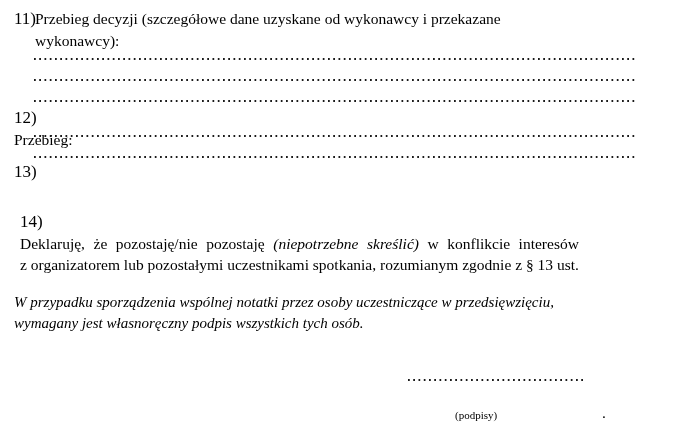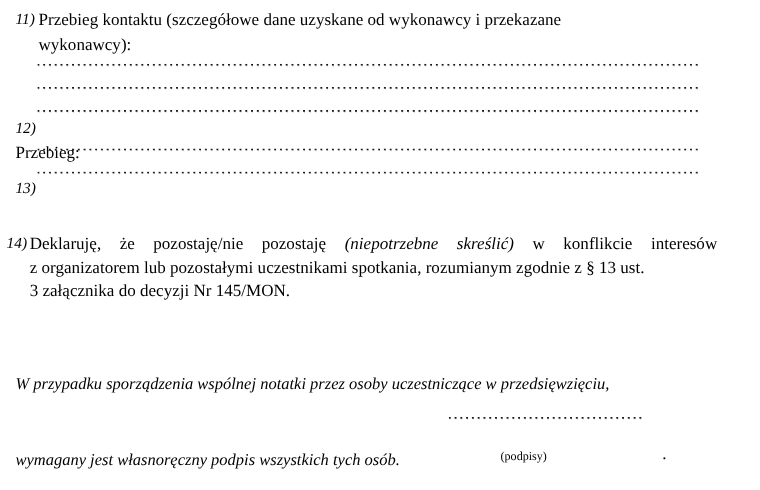--- a/index.html
+++ b/index.html
@@ -24,24 +24,23 @@
 
   
   .item {
     position: absolute;
     display: flex;
     align-items: flex-start;
   }
   .item-num {
     width: 21px;
     flex: 0 0 21px;
-    font-size: 14px;
+    font-size: 17px;
     line-height: 21.5px;
     white-space: nowrap;
-    font-style: italic;
   }
   .item-body {
     flex: 1 1 auto;
     font-size: 15.5px;
     line-height: 21.5px;
   }
   .item-body .ln {
     display: block;
     white-space: nowrap;
   }
@@ -68,21 +67,20 @@
   
   .note {
     position: absolute;
     font-style: italic;
     font-size: 15px;
     line-height: 21px;
   }
   .note .ln {
     display: block;
     white-space: nowrap;
-    margin-top: 48px;
   }
 
   
   .sig-line {
     position: absolute;
     height: 4px;
     background-image: radial-gradient(circle at 1px 1px, #1a1a1a 0.9px, rgba(0,0,0,0) 1.1px);
     background-size: 5.25px 4px;
     background-repeat: repeat-x;
     background-position: 0 1px;
@@ -101,21 +99,21 @@
   }
 </style>
 </head>
 <body>
 
 <div class="page">
 
   <div class="item" style="left:14px; top:8px; width:640px;">
     <span class="item-num">11)</span>
     <span class="item-body">
-      <span class="ln">Przebieg kontaktu (szczegółowe dane uzyskane od wykonawcy i przekazane</span>
+      <span class="ln">Przebieg decyzji (szczegółowe dane uzyskane od wykonawcy i przekazane</span>
       <span class="ln">wykonawcy):</span>
     </span>
   </div>
 
   <div class="dotline" style="left:34px; top:57px; width:602px;"></div>
   <div class="dotline" style="left:34px; top:78px; width:602px;"></div>
   <div class="dotline" style="left:34px; top:99px; width:602px;"></div>
 
   <div class="item" style="left:14px; top:107px; width:640px;flex-direction:column;">
     <span class="item-num">12)</span>
@@ -126,26 +124,25 @@
 
   <div class="dotline" style="left:34px; top:134px; width:602px;"></div>
   <div class="dotline" style="left:34px; top:155px; width:602px;"></div>
 
   <div class="item" style="left:14px; top:161px; width:646px;">
     <span class="item-num">13)</span>
     <span class="item-body">
     </span>
   </div>
 
-  <div class="item" style="left:6px; top:211px; width:646px;">
+  <div class="item" style="left:20px; top:211px; width:646px;flex-direction:column;">
     <span class="item-num">14)</span>
     <span class="item-body">
       <span class="ln stretch"><span>Deklaruję, że pozostaję/nie pozostaję </span><span class="ital">(niepotrzebne skreślić)</span><span> w konflikcie interesów</span></span>
       <span class="ln">z organizatorem lub pozostałymi uczestnikami spotkania, rozumianym zgodnie z § 13 ust.</span>
-      <span class="ln">3  załącznika do decyzji Nr 145/MON.</span>
     </span>
   </div>
 
   <div class="note" style="left:14px; top:292px; width:660px;">
     <span class="ln">W przypadku sporządzenia wspólnej notatki przez osoby uczestniczące w przedsięwzięciu,</span>
     <span class="ln">wymagany jest własnoręczny podpis wszystkich tych osób.</span>
   </div>
 
   <div class="sig-line" style="left:408px; top:378px; width:177px;"></div>
   <div class="sig-caption" style="left:455px; top:405px;">(podpisy)</div>

